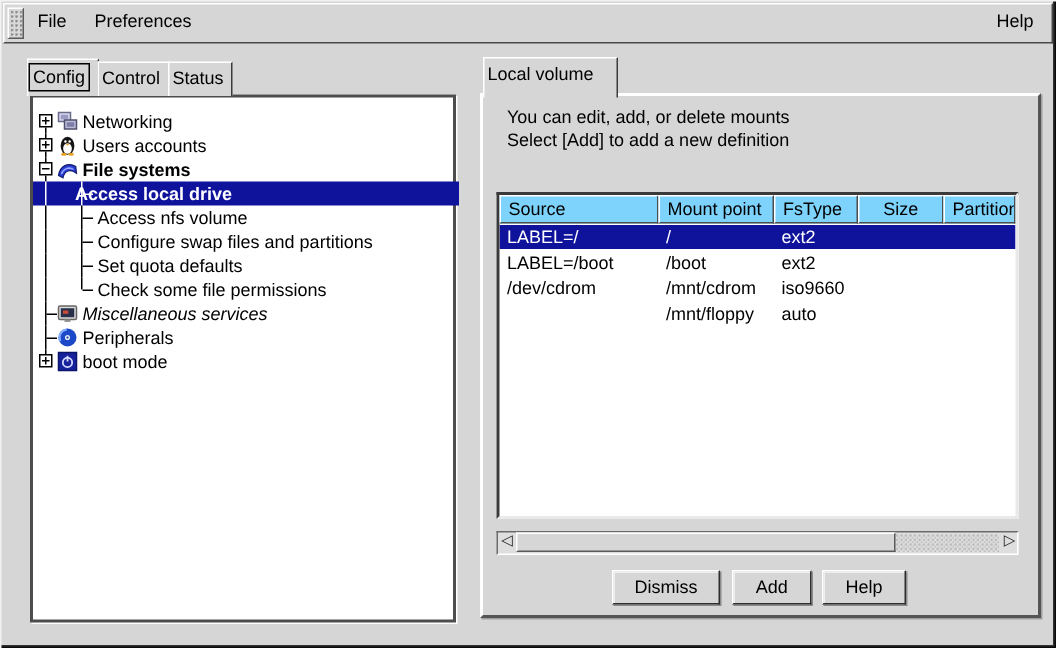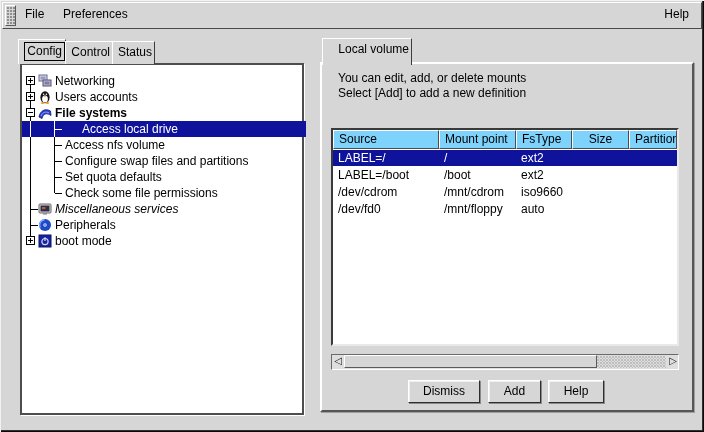--- a/index.html
+++ b/index.html
@@ -14,21 +14,21 @@
     box-shadow:inset 1px 1px 0 #f2f2f2,inset -1px -1px 0 #0a0a0a,inset -2px -2px 0 #303030;}
   
   .menubar{position:absolute;left:2px;top:2px;right:2px;height:25px;background:#d6d6d6;
     border:1px solid;border-color:#ffffff #4a4a4a #4a4a4a #ffffff;}
   .menu-handle{position:absolute;left:2px;top:2px;bottom:2px;width:9px;
     border:1px solid;border-color:#ffffff #5a5a5a #5a5a5a #ffffff;
     background-image:repeating-radial-gradient(circle at 2px 2px,#8e8e8e 0 .8px,#e7e7e7 1px,#d6d6d6 1.6px 3px);
     background-size:3px 3px;}
   .menu-item{position:absolute;top:0;height:23px;line-height:23px;cursor:default;padding:0 2px;}
   
-  .tab{position:absolute;background:#d6d6d6;text-align:right;
+  .tab{position:absolute;background:#d6d6d6;text-align:left;
     border:1px solid;border-color:#ffffff #3c3c3c #3c3c3c #ffffff;border-bottom:none;z-index:2;}
   .tab .tlabel{display:inline-block;line-height:17px;margin-top:2px;padding:0 2px;}
   .tab.active .tlabel{border:1px solid #000;}
   
   .tree-panel{position:absolute;left:20px;top:63px;width:284px;height:352px;background:#fff;
     border:2px solid #4d4d4d;box-shadow:1px 1px 0 #ffffff;box-sizing:border-box;}
   .tree-rows{position:absolute;left:22px;top:65px;width:284px;height:348px;overflow:hidden;}
   .tree-row{position:absolute;left:0;width:100%;height:16px;}
   .tree-row.sel{background:#0f129b;}
   .tree-row.sel .tree-label{color:#fff;}
@@ -126,21 +126,21 @@
       <div class="tree-icon"><svg width="14" height="14" viewBox="0 0 14 14">
           <path d="M1,11 C2,4.5 7.5,2 12.5,5 L13,9.5 C9,6.5 5,7.5 4,12.5 Z" fill="#2b3fd4" stroke="#101a70" stroke-width="0.8"></path>
           <path d="M3,10 C4.2,6.5 8,5 11,7" stroke="#96a8ff" stroke-width="1" fill="none"></path>
         </svg></div>
       <div class="tree-label" style="left: 33px; font-weight: bold;">File systems</div>
     </div>
     <div class="tree-row sel" style="top: 56px;">
       <div class="vseg" style="left: 8px; top: 0px; width: 1px; height: 16px;"></div>
       <div class="vseg" style="left: 32px; top: 0px; width: 1px; height: 16px;"></div>
       <div class="hseg" style="left: 33px; top: 8px; width: 7px; height: 1px;"></div>
-      <div class="tree-label" style="left: 60px;">Access local drive</div>
+      <div class="tree-label" style="left: 28px; font-weight: bold;">Access local drive</div>
     </div>
     <div class="tree-row" style="top: 72px; padding-left: 48px;">
       <div class="vseg" style="left: 8px; top: 0px; width: 1px; height: 16px;"></div>
       <div class="vseg" style="left: 32px; top: 0px; width: 1px; height: 16px;"></div>
       <div class="hseg" style="left: 33px; top: 8px; width: 7px; height: 1px;"></div>
       <div class="tree-label" style="left: 43px;">Access nfs volume</div>
     </div>
     <div class="tree-row" style="top: 88px;">
       <div class="vseg" style="left: 8px; top: 0px; width: 1px; height: 16px;"></div>
       <div class="vseg" style="left: 32px; top: 0px; width: 1px; height: 16px;"></div>
@@ -218,21 +218,20 @@
       <div class="tcell" style="left: 5px; width: 99px;">LABEL=/boot</div>
       <div class="tcell" style="left: 111px; width: 70px;">/boot</div>
       <div class="tcell" style="left: 188px; width: 49px;">ext2</div>
     </div>
     <div class="trow" style="top: 54px;">
       <div class="tcell" style="left: 5px; width: 99px;">/dev/cdrom</div>
       <div class="tcell" style="left: 111px; width: 70px;">/mnt/cdrom</div>
       <div class="tcell" style="left: 188px; width: 49px;">iso9660</div>
     </div>
     <div class="trow" style="top: 71px;">
-      <div class="tcell" style="left: 5px; width: 99px;">/dev/fd0</div>
       <div class="tcell" style="left: 111px; width: 70px;">/mnt/floppy</div>
       <div class="tcell" style="left: 188px; width: 49px;">auto</div>
     </div>
   </div>
 
 <div class="hscroll">
   <span class="sb-arrow" style="left:0">◁</span>
   <div class="sb-stipple"></div>
   <div class="sb-thumb"></div>
   <span class="sb-arrow" style="right:-1px">▷</span>

